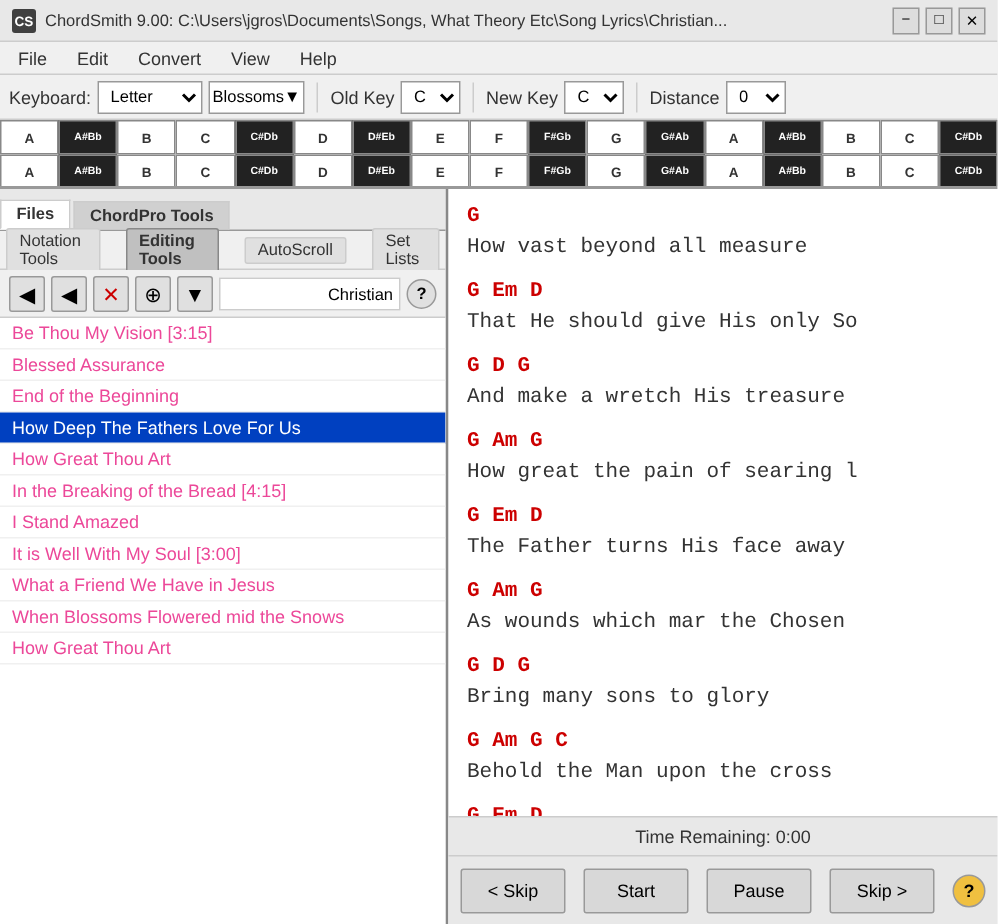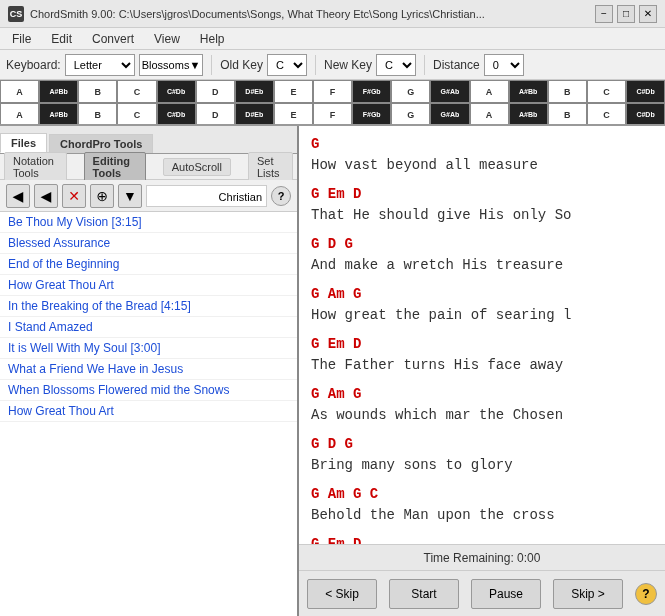--- a/index.html
+++ b/index.html
@@ -176,21 +176,21 @@
     #song-list {
       flex: 1;
       overflow-y: auto;
       background: white;
       border: none;
     }
     .song-item {
       padding: 3px 8px;
       font-size: 12px;
       cursor: pointer;
-      color: #1d4ed8;
+      color: #ec4899;
       border-bottom: 1px solid #f0f0f0;
     }
     .song-item.selected { background: #0040c0; color: white; }
 
     
     #right-panel { flex: 1; display: flex; flex-direction: column; background: white; }
 
     
     #lyrics-area {
       flex: 1;
@@ -367,20 +367,21 @@
       <div class="ctrl-btn">⊕</div>
       <div class="ctrl-btn">▼</div>
       <div class="ctrl-label">Christian</div>
       <div class="ctrl-help">?</div>
     </div>
 
     <div id="song-list">
     <div class="song-item">Be Thou My Vision [3:15]</div>
         <div class="song-item">Blessed Assurance</div>
         <div class="song-item">End of the Beginning</div>
+        <div class="song-item selected">How Deep The Fathers Love For Us</div>
         <div class="song-item">How Great Thou Art</div>
         <div class="song-item">In the Breaking of the Bread [4:15]</div>
         <div class="song-item">I Stand Amazed</div>
         <div class="song-item">It is Well With My Soul [3:00]</div>
         <div class="song-item">What a Friend We Have in Jesus</div>
         <div class="song-item">When Blossoms Flowered mid the Snows</div>
         <div class="song-item">How Great Thou Art</div>
       </div>
 
   </div>

